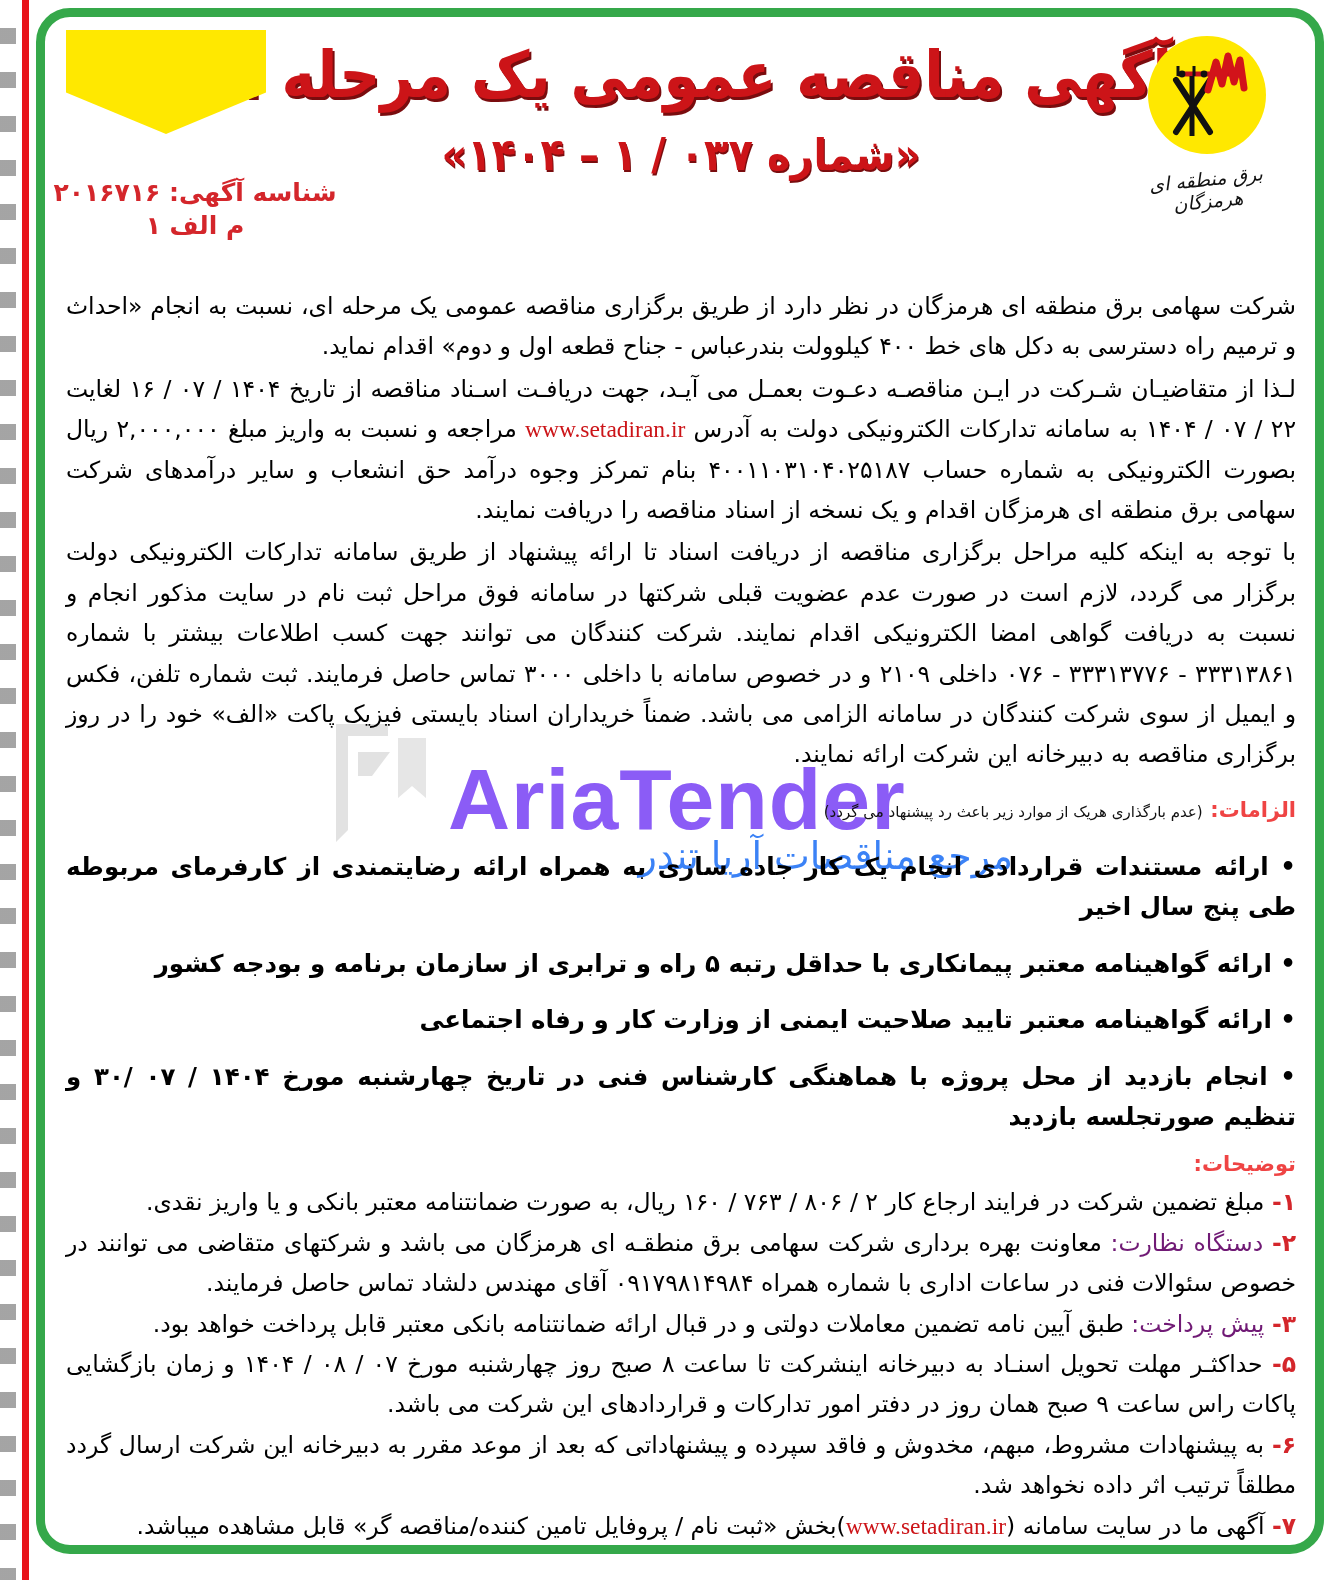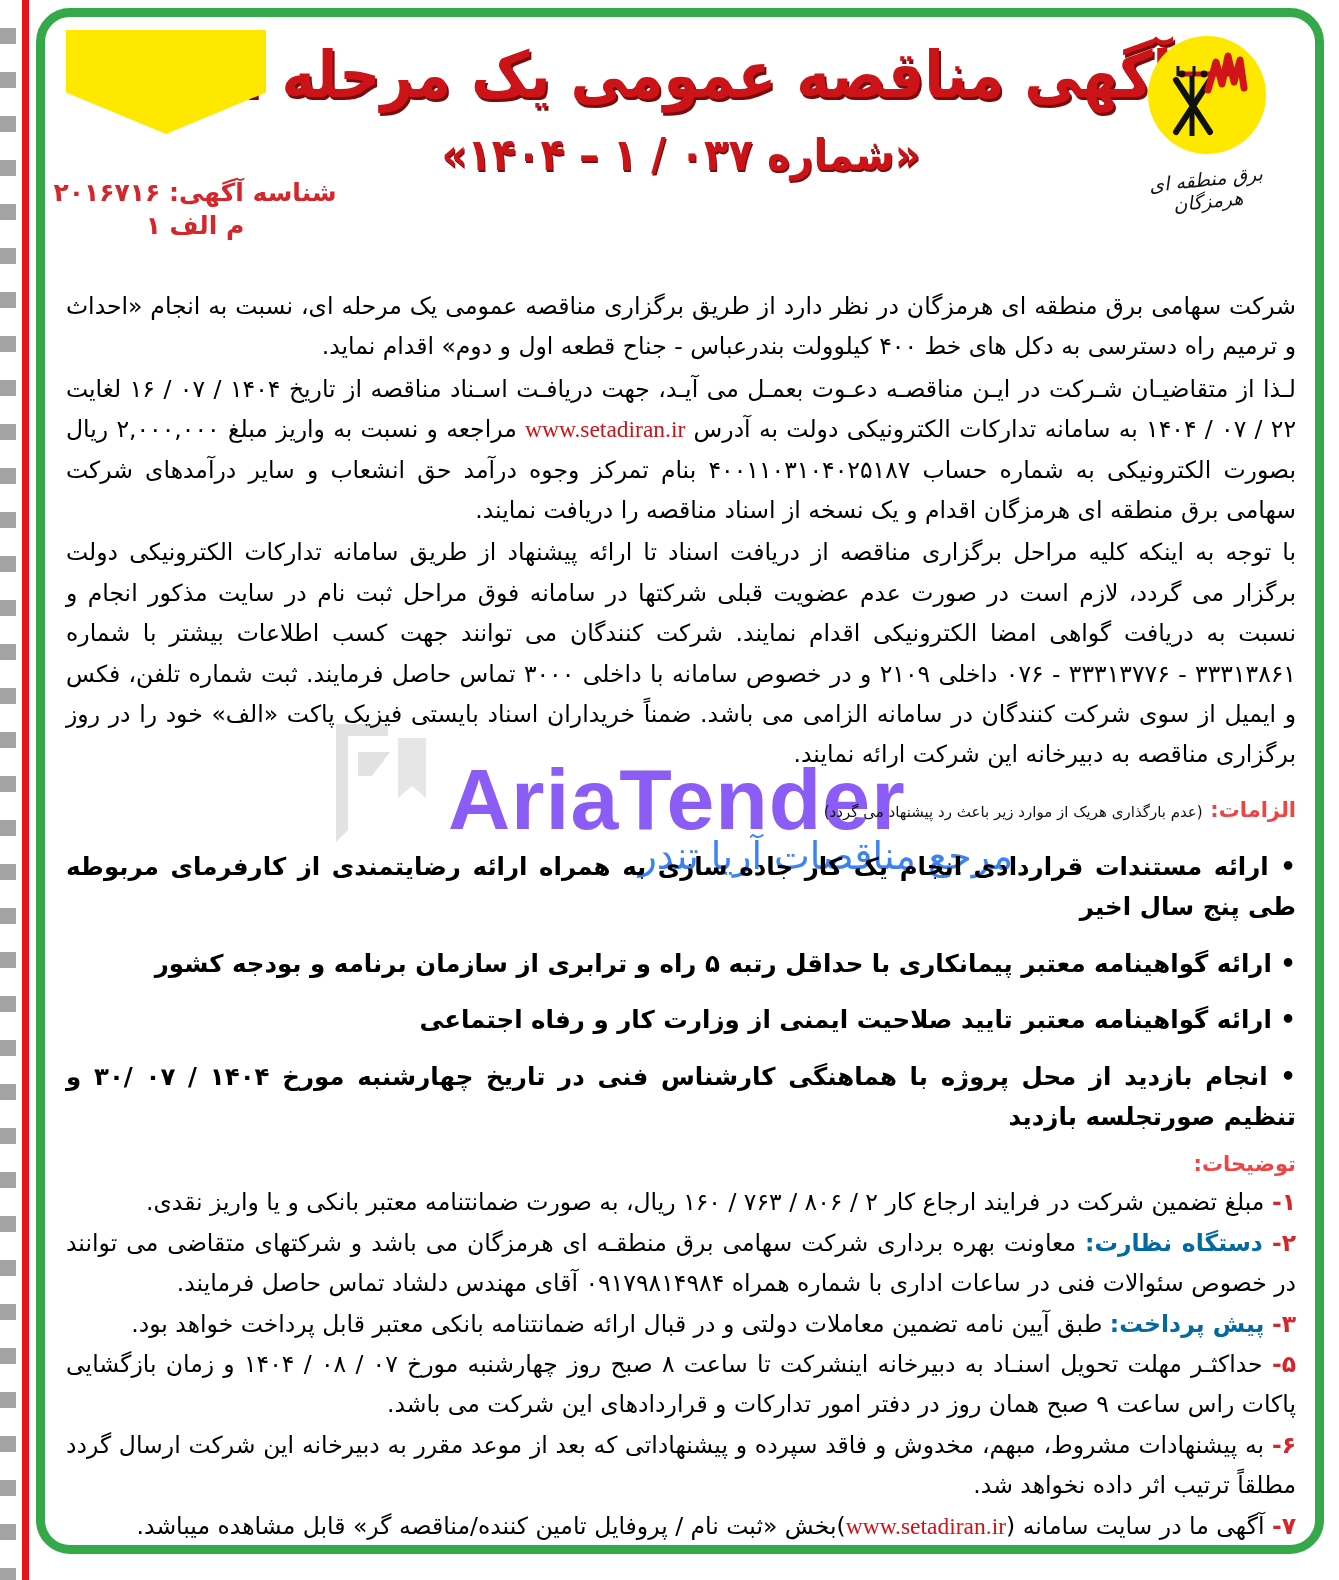--- a/index.html
+++ b/index.html
@@ -225,21 +225,21 @@
   .notes-block {
     margin: 10px 14px 0 14px;
     font-size: 23.5px;
     line-height: 1.72;
   }
   .note-item {
     text-align: justify;
     color: #000;
   }
   .note-num { color: #d4262b; font-weight: bold; }
-  .note-label { color: #0369a1; font-weight: bold; }
+  .note-label { color: #701a75; font-weight: normal; }
 </style>
 </head>
 <body>
 
 <div id="page">
 
   <div class="left-ticks"></div>
   <div class="left-red-rule"></div>
   <div class="green-frame"></div>
 

